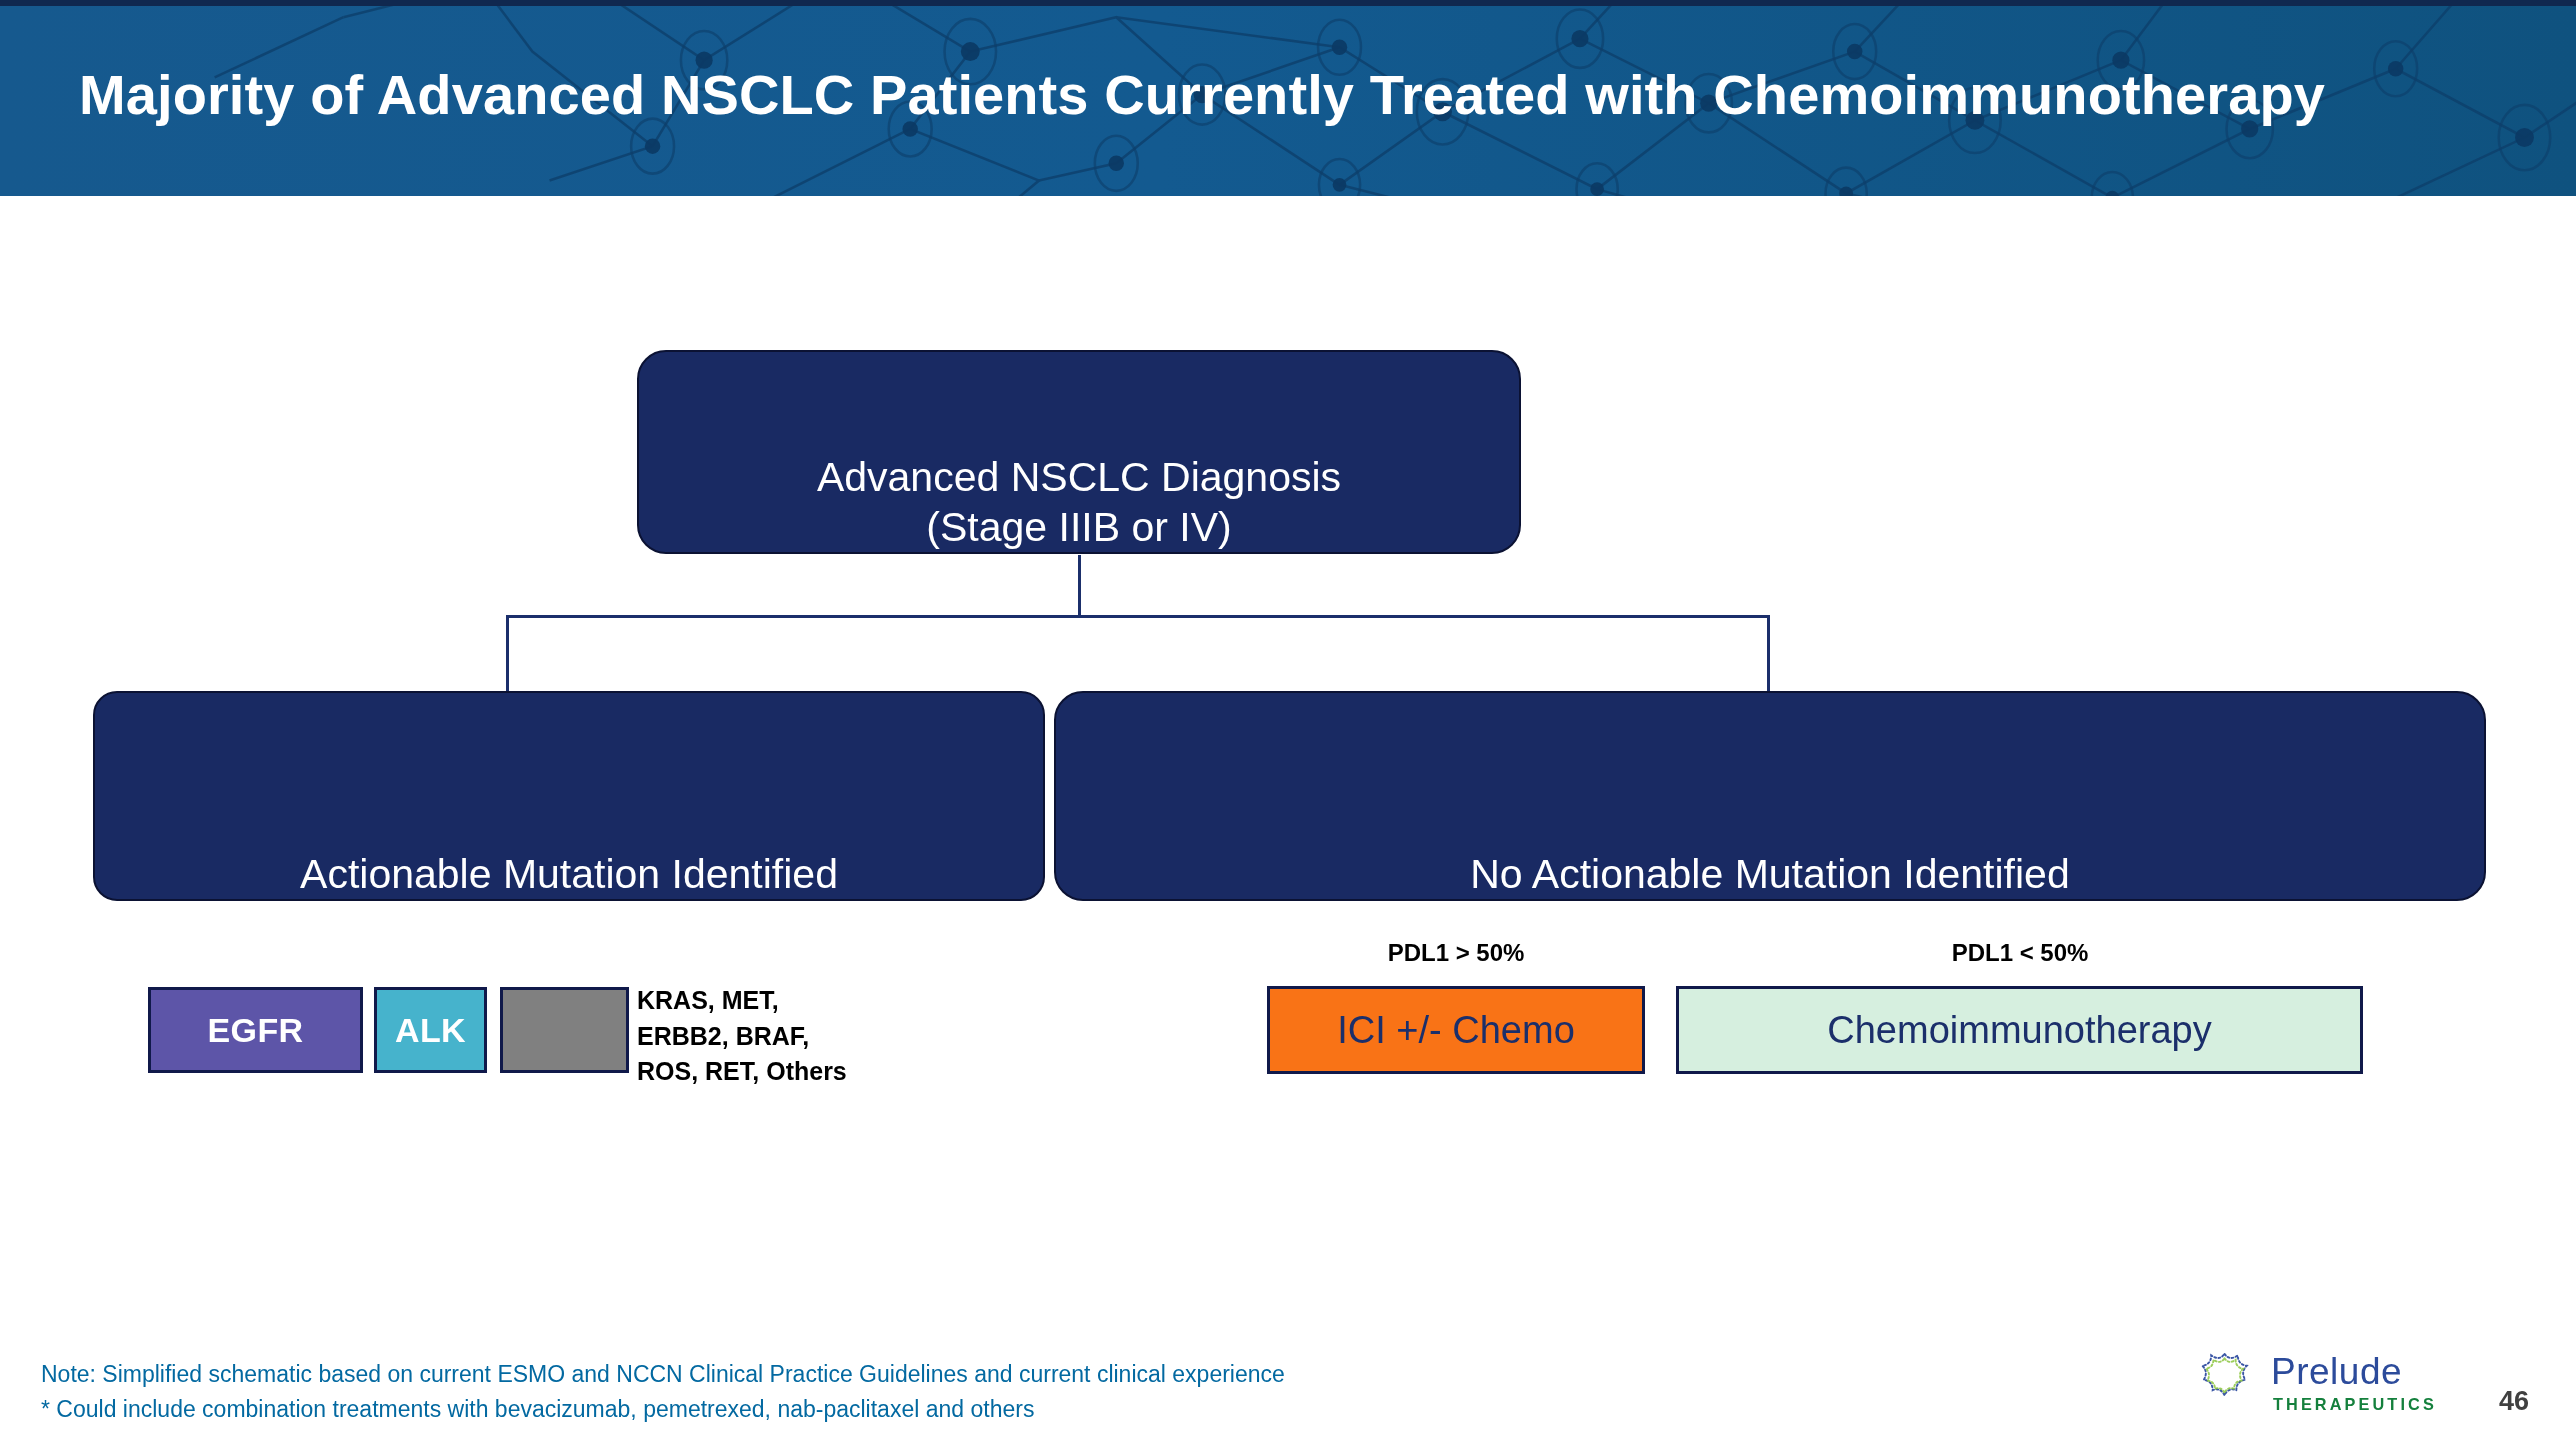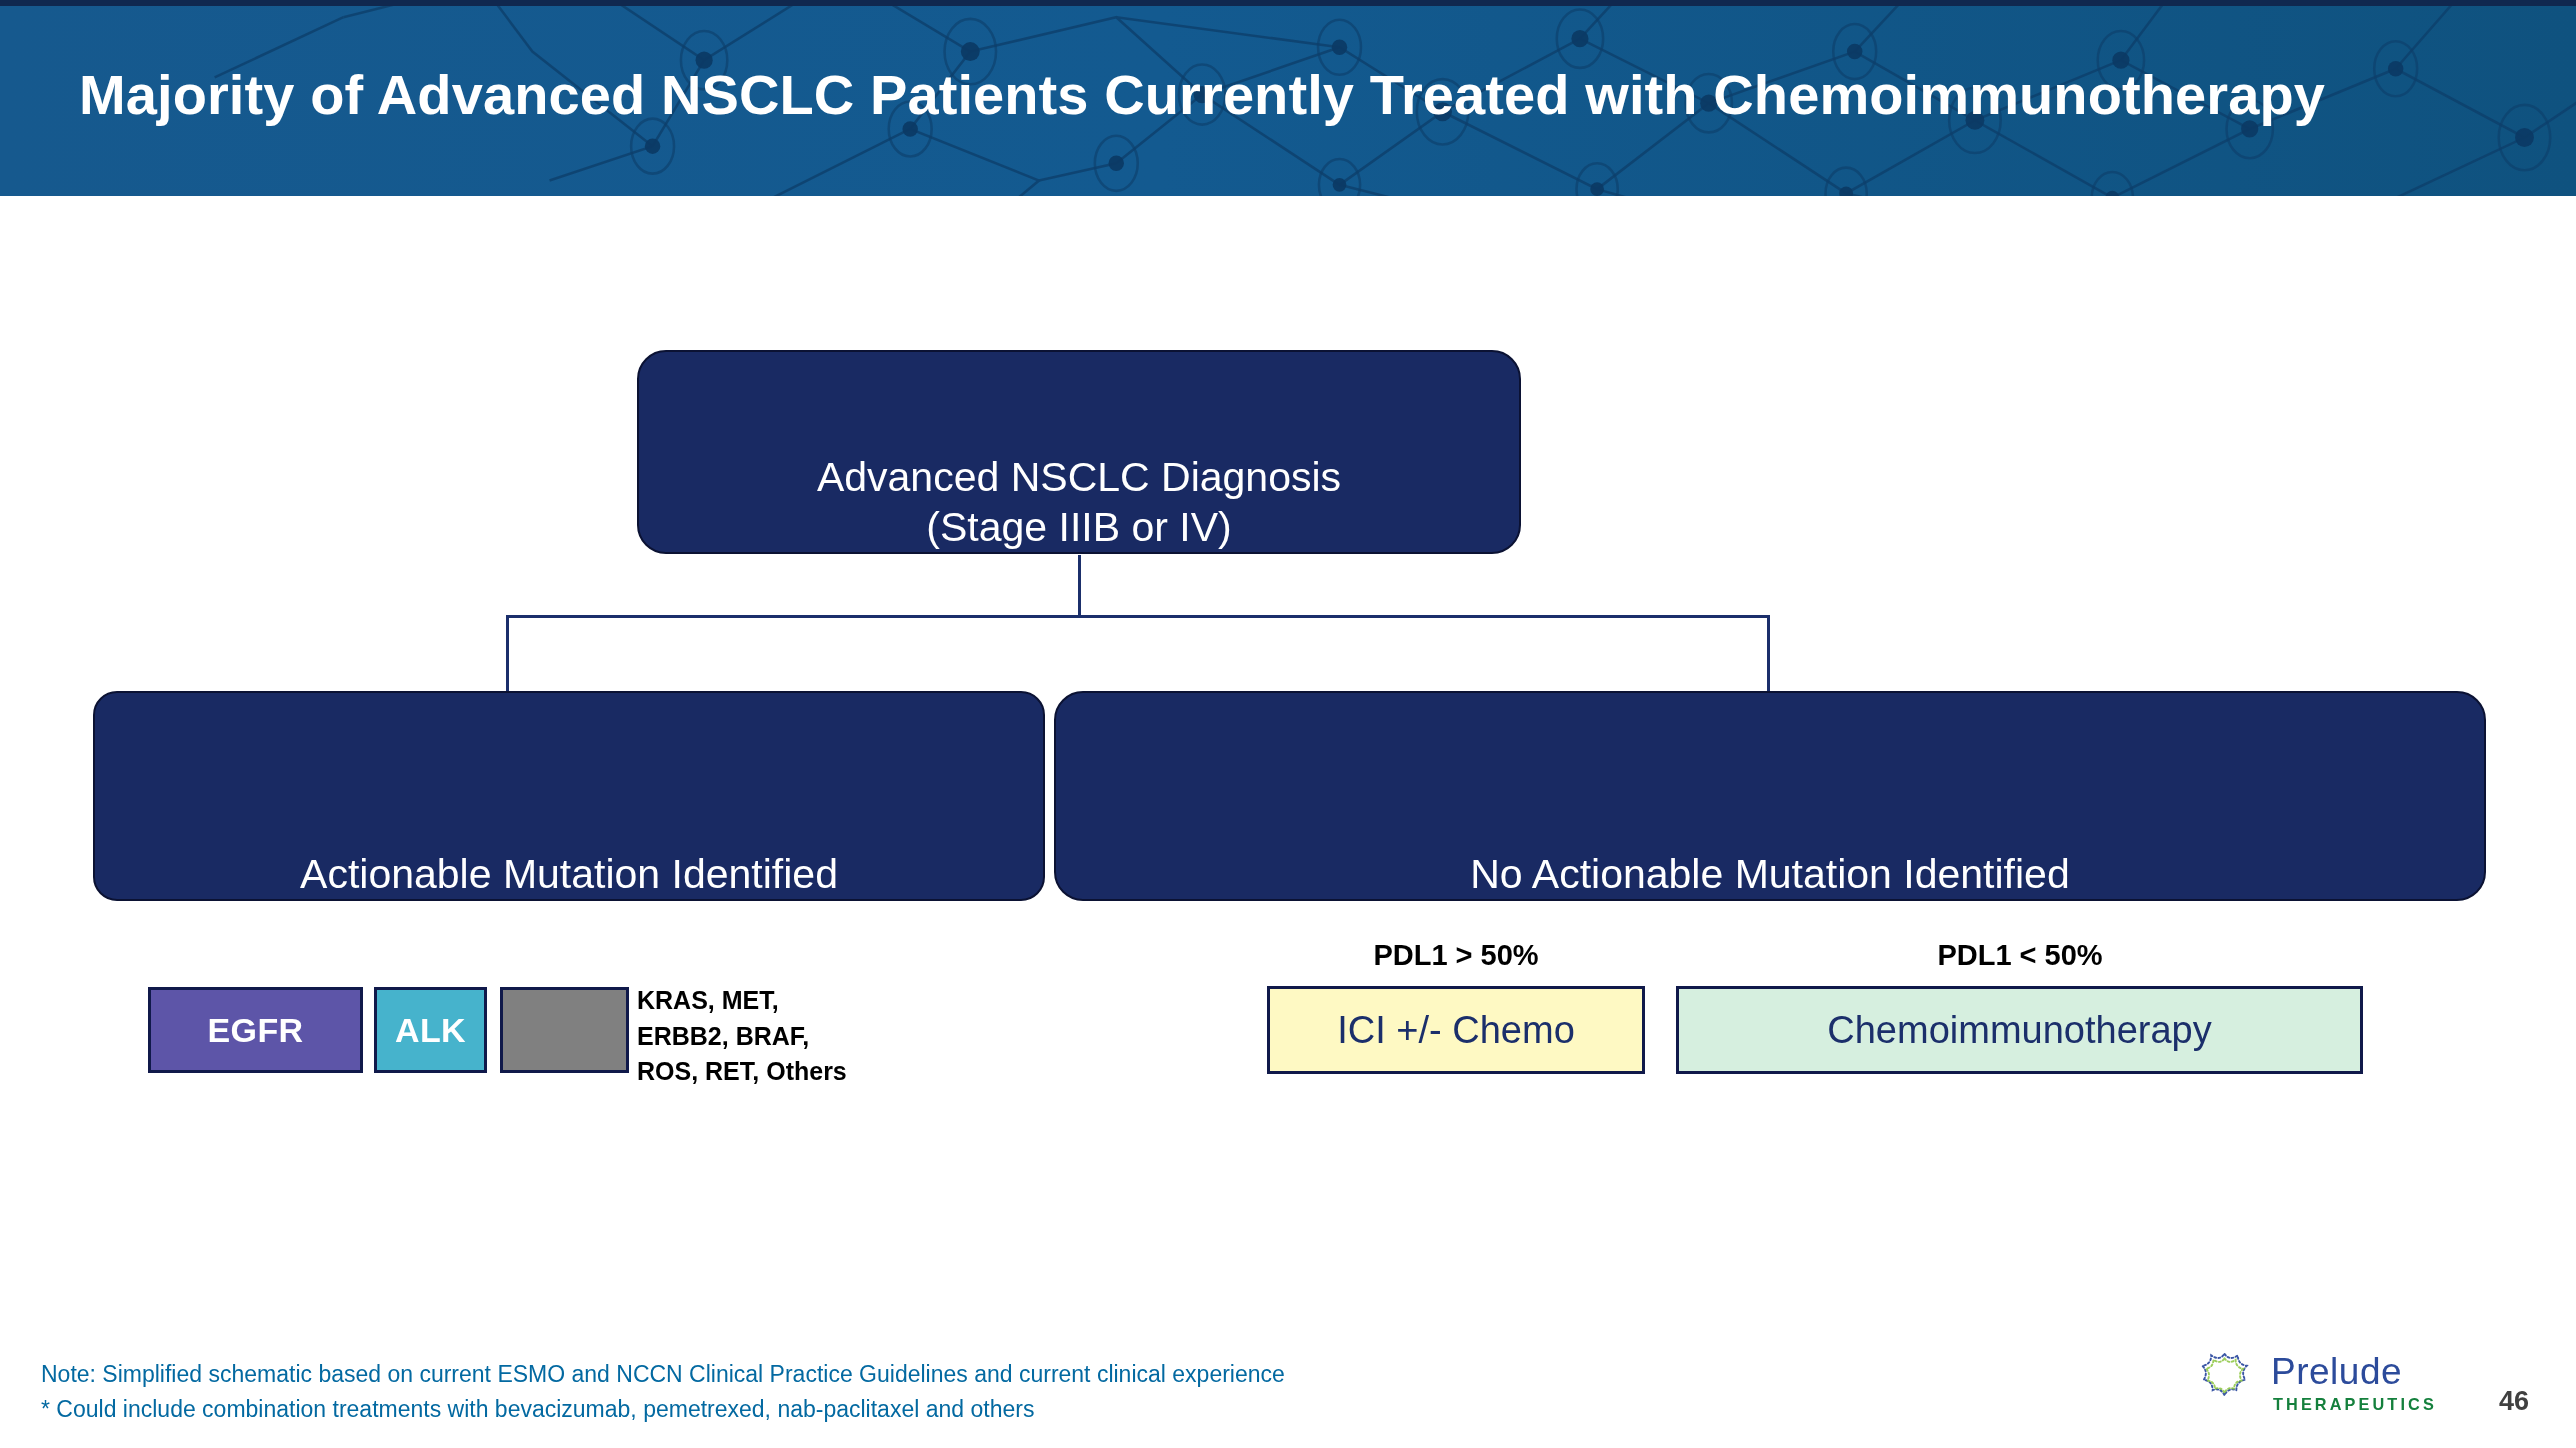--- a/index.html
+++ b/index.html
@@ -160,21 +160,21 @@
     color: #000000;
     font-size: 25px;
     font-weight: bold;
     line-height: 1.42;
   }
 
   
   .pdl1-label {
     position: absolute;
     color: #000000;
-    font-size: 29px;
+    font-size: 24px;
     font-weight: bold;
     text-align: center;
   }
   #pdl1-high-label { left: 1267px; top: 939px; width: 378px; }
   #pdl1-low-label  { left: 1681px; top: 939px; width: 678px; }
 
   .treatbox {
     position: absolute;
     border: 3.4px solid #10194a;
     box-sizing: border-box;
@@ -182,21 +182,21 @@
     align-items: center;
     justify-content: center;
     color: #1b2f6b;
     font-size: 38px;
   }
   #treat-ici {
     left: 1267px;
     top: 986px;
     width: 378px;
     height: 88px;
-    background: #fef9c3;
+    background: #f97316;
   }
   #treat-chemo {
     left: 1676px;
     top: 986px;
     width: 687px;
     height: 88px;
     background: #D6EFDF;
   }
 
   

